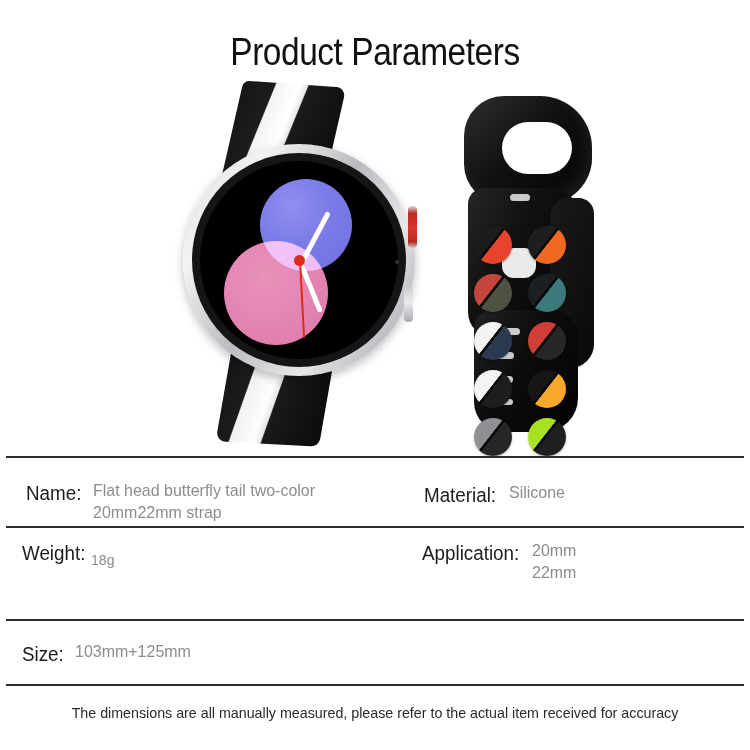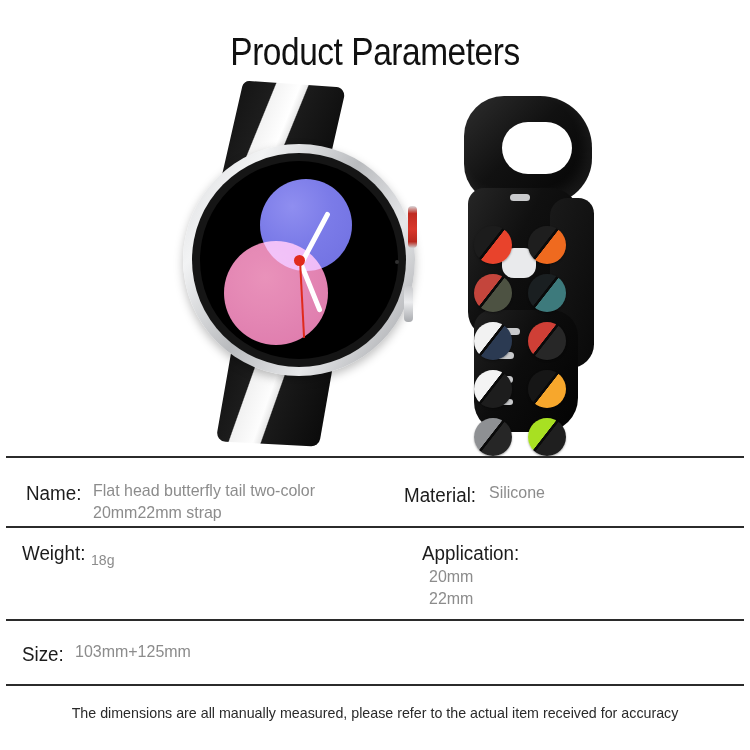--- a/index.html
+++ b/index.html
@@ -335,27 +335,27 @@
     font-size: 17px;
     line-height: 22px;
     color: #8c8c8c;
     transform: scaleX(0.94);
     transform-origin: left top;
   }
   .val.two-line { white-space: pre-line; }
 
   .cell-name      { left: 26px;  top: 24px; }
   .cell-name .val { margin-left: 8px; max-width: 270px; }
-  .cell-material  { left: 404px; top: 26px; }
+  .cell-material  { left: 424px; top: 26px; }
   .cell-material .val { margin-left: 8px; }
 
   .cell-weight    { left: 22px;  top: 84px; align-items: baseline; }
   .cell-weight .val { font-size: 15px; margin-left: 2px; position: relative; top: 5px; }
 
-  .cell-application { left: 422px; top: 84px; flex-direction: column; }
+  .cell-application { left: 422px; top: 84px; }
   .cell-application .val { margin-left: 7px; text-align: right; }
 
   .cell-size      { left: 22px;  top: 185px; }
   .cell-size .val { margin-left: 9px; }
 
   .footnote {
     position: absolute;
     left: 0;
     top: 703px;
     width: 750px;

